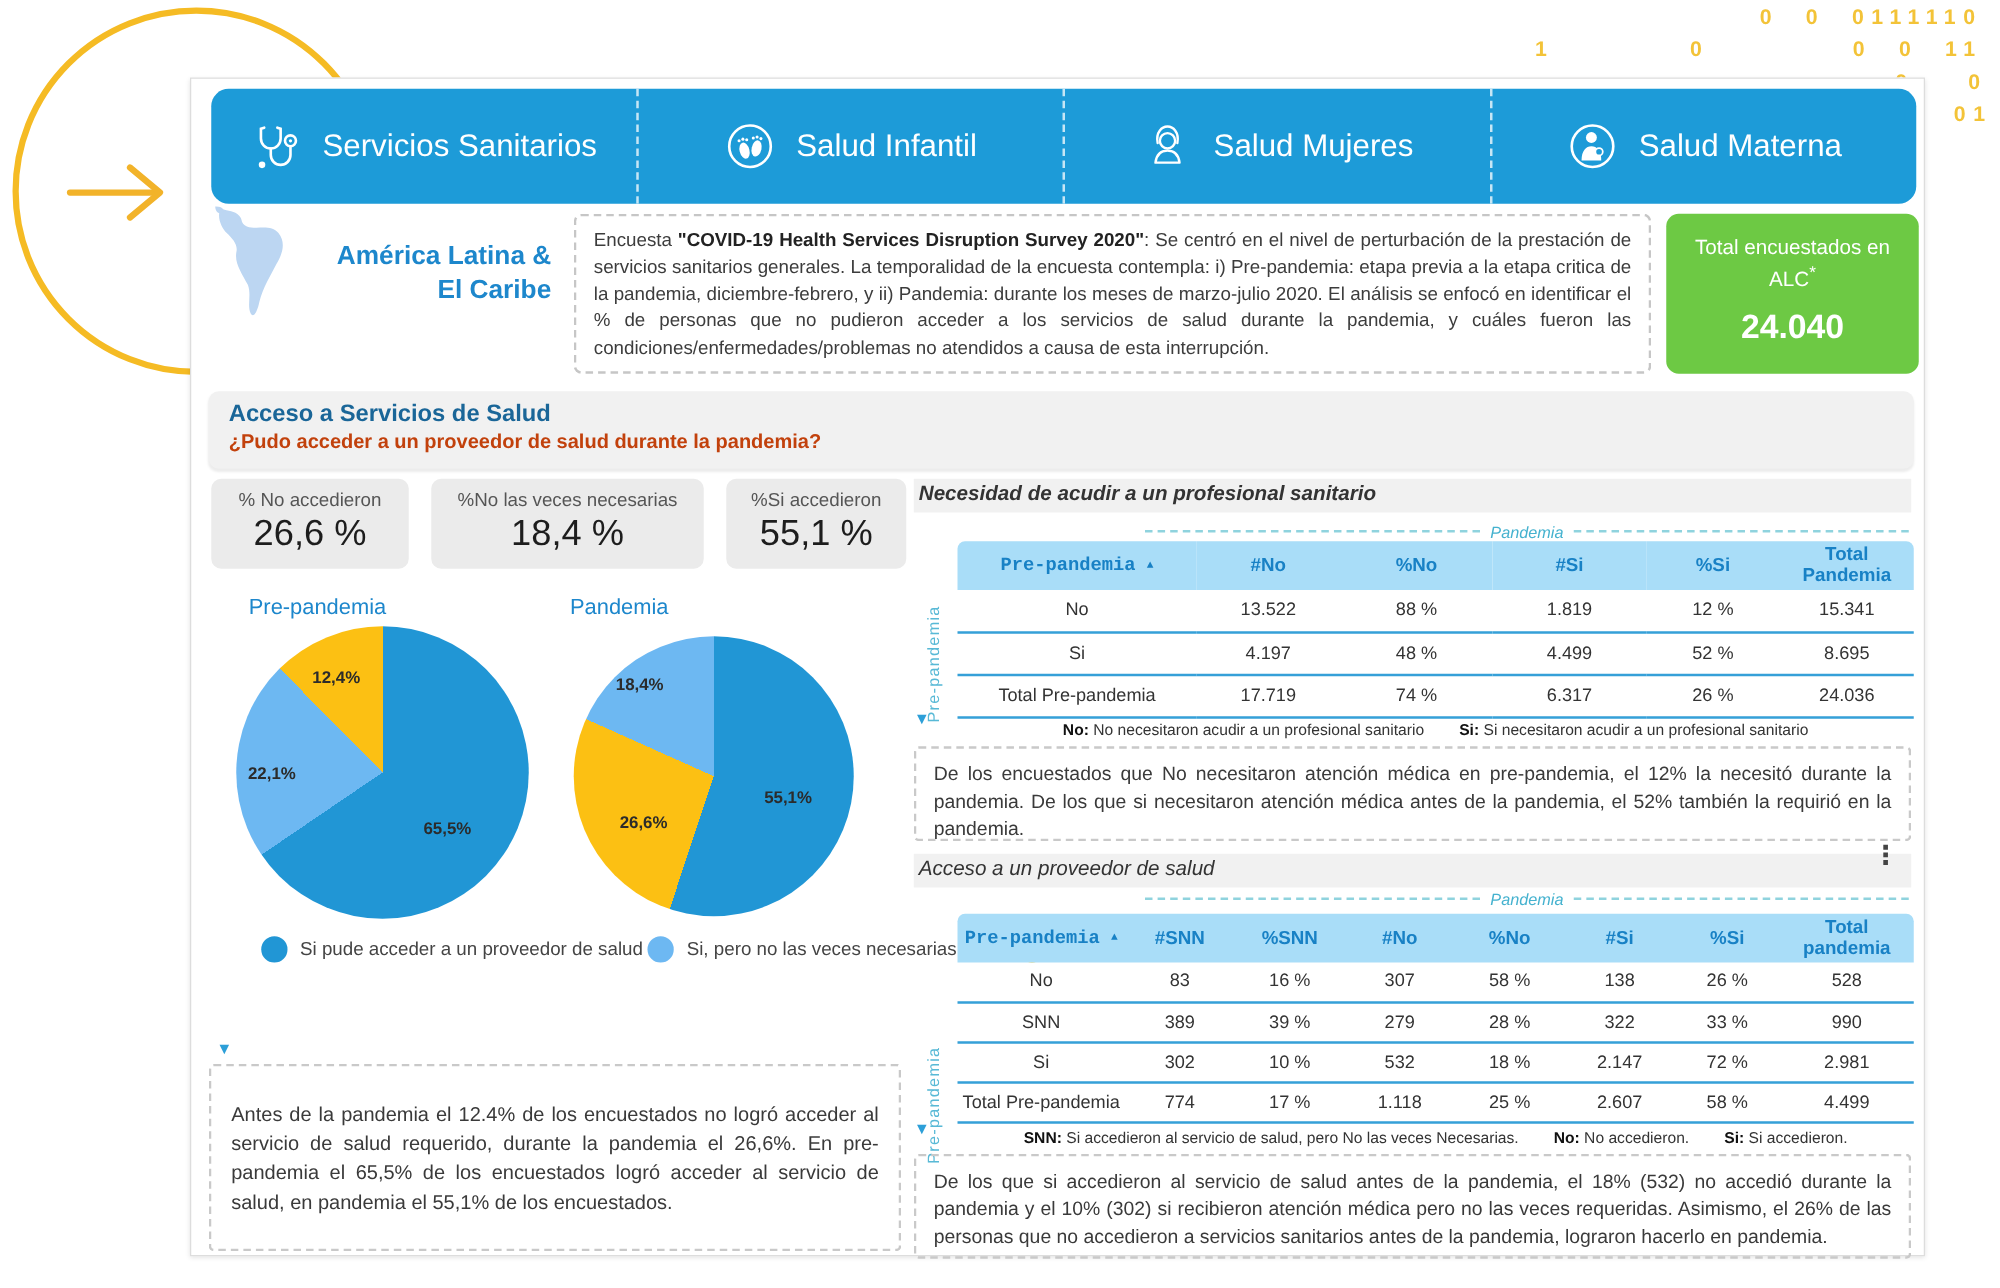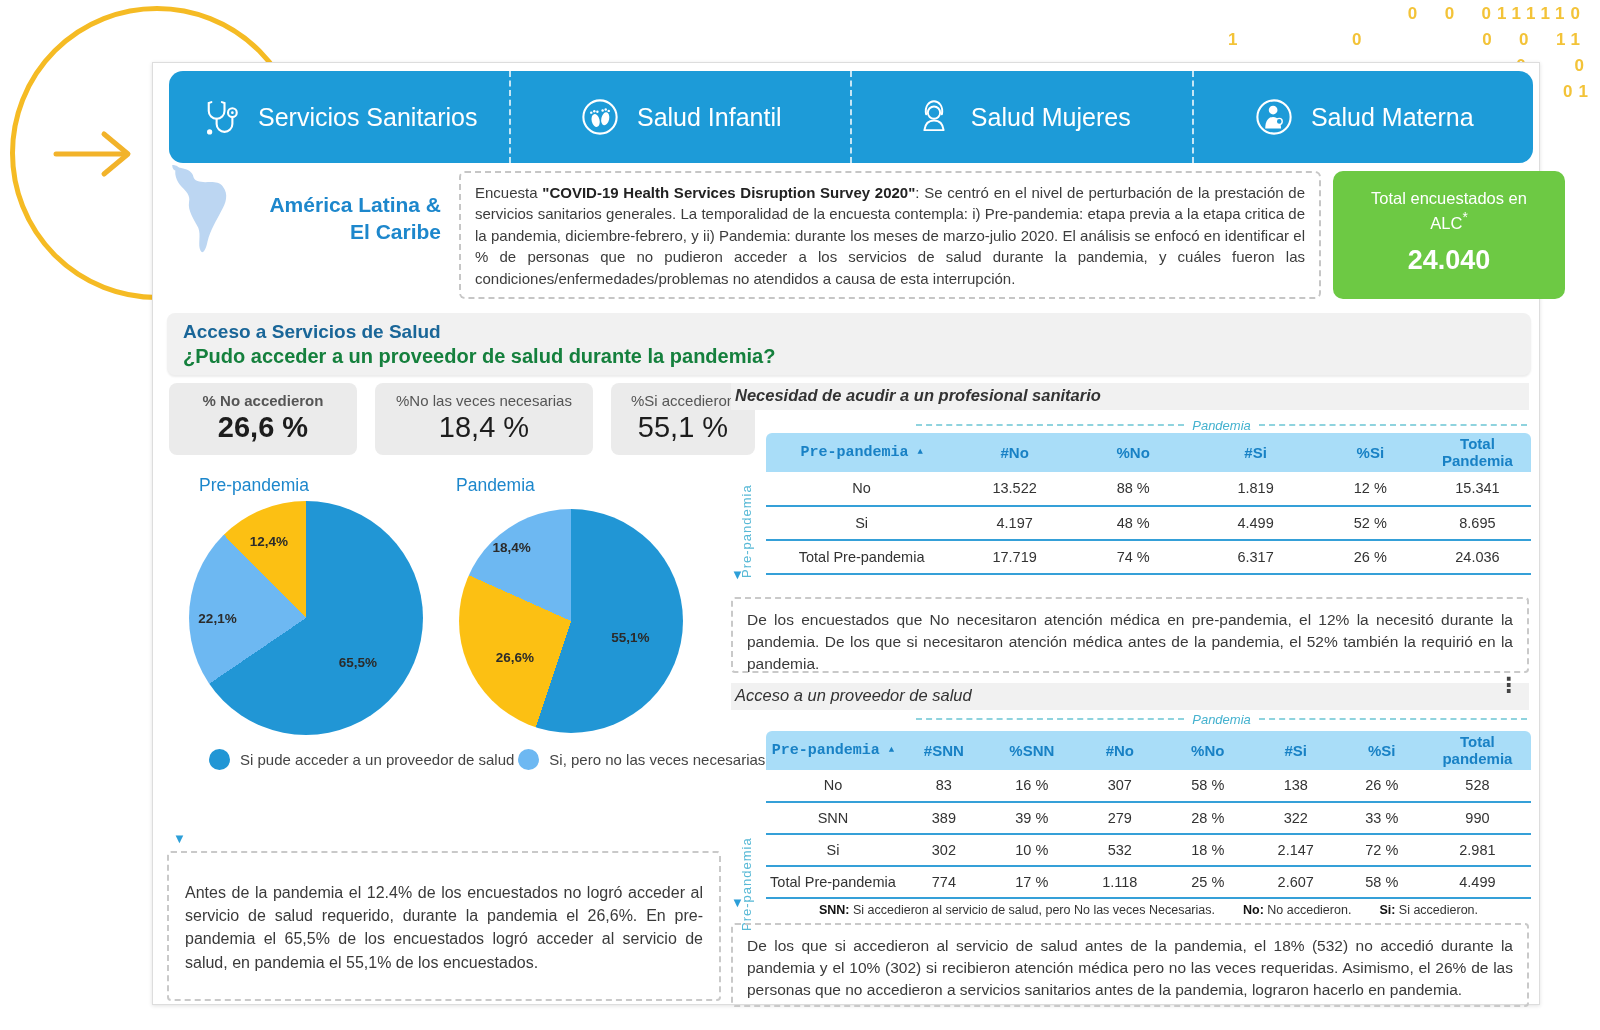--- a/index.html
+++ b/index.html
@@ -33,39 +33,39 @@
   .region { position:absolute; left:96px; top:128px; width:192px; text-align:right;
     color:#1d87cc; font-weight:bold; font-size:21px; line-height:1.3; }
 
   
   .intro { position:absolute; left:306px; top:108px; width:862px; height:128px;
     border:2px dashed #c6c6c6; border-radius:6px; padding:9px 14px;
     font-size:15px; line-height:1.43; color:#3c3c3c; text-align:justify; }
   .intro b { color:#222; }
 
   
-  .total { position:absolute; left:1180px; top:108px; width:232px; height:128px;
+  .total { position:absolute; left:1180px; top:108px; width:202px; height:128px;
     background:#6dc944; border-radius:10px; color:#fff; text-align:center;
     padding-top:16px; font-size:16.5px; line-height:1.35; }
   .total .val { font-size:27px; font-weight:bold; margin-top:8px; }
 
   
   .sec-bar { position:absolute; left:14px; top:250px; width:1364px; height:62px;
     background:#f1f1f1; border-radius:8px; box-shadow:0 2px 2px rgba(0,0,0,.08);
     padding:8px 16px; }
   .sec-bar .l1 { color:#1a6698; font-weight:bold; font-size:19px; }
-  .sec-bar .l2 { color:#15803d; font-weight:bold; font-size:20px; margin-top:2px; }
+  .sec-bar .l2 { color:#c2410c; font-weight:bold; font-size:16px; margin-top:2px; }
 
   
   .stats { position:absolute; left:16px; top:320px; display:flex; gap:18px; }
   .scard { background:#ebebeb; border-radius:8px; height:72px; text-align:center;
     padding-top:9px; }
   .scard .lab { font-size:15px; color:#555; }
   .scard .val { font-size:29px; color:#1d1d1d; margin-top:2px; }
-  .sc0 { width:188px;font-weight:bold; } .sc1 { width:218px; } .sc2 { width:144px; }
+  .sc0 { width:158px; } .sc1 { width:218px; } .sc2 { width:144px; }
 
   
   .pie-title { position:absolute; color:#1d87cc; font-size:17.5px; font-weight:500; }
   .pt0 { left:46px; top:412px; } .pt1 { left:303px; top:412px; }
   .pie { position:absolute; border-radius:50%; }
   .pie0 { left:36px; top:438px; width:234px; height:234px; }
   .pie1 { left:306px; top:446px; width:224px; height:224px; }
   .plabel { position:absolute; font-size:13.5px; font-weight:600; color:#2b2b2b; }
   .p0a { left:64%; top:66%; } .p0b { left:4%; top:47%; } .p0c { left:26%; top:14%; }
   .p1a { left:68%; top:54%; } .p1b { left:3%; top:63%;padding-left:30px; } .p1c { left:15%; top:14%; }
@@ -316,20 +316,23 @@
             <td>74 %</td>
             <td>6.317</td>
             <td>26 %</td>
             <td>24.036</td>
           </tr>
 
       </tbody>
     </table>
 
     <span class="tri tri-r1">▼</span>
+    <div class="fnote fn1">
+      <span class="fn"><b>No:</b><span> No necesitaron acudir a un profesional sanitario</span></span><span class="fn"><b>Si:</b><span> Si necesitaron acudir a un profesional sanitario</span></span>
+    </div>
 
     <div class="note note-r nr1">De los encuestados que No necesitaron atención médica en pre-pandemia, el 12% la necesitó durante la pandemia. De los que si necesitaron atención médica antes de la pandemia, el 52% también la requirió en la pandemia.</div>
 
     <div class="sec-title st2">Acceso a un proveedor de salud</div>
     <div class="dots">⋮</div>
 
     <div class="group g2">
       <span class="dash"></span>
       <span>Pandemia</span>
       <span class="dash"></span>

